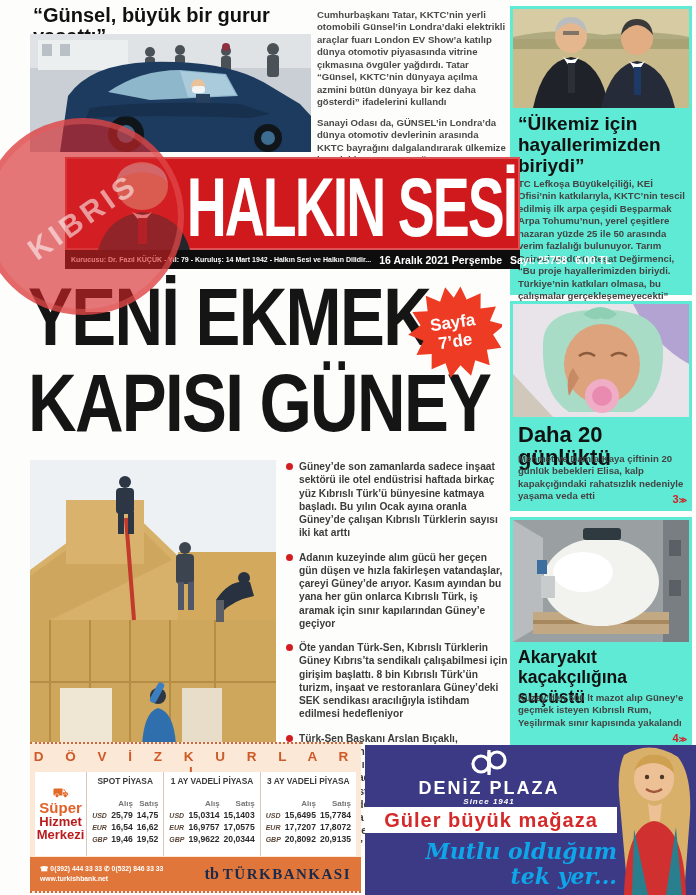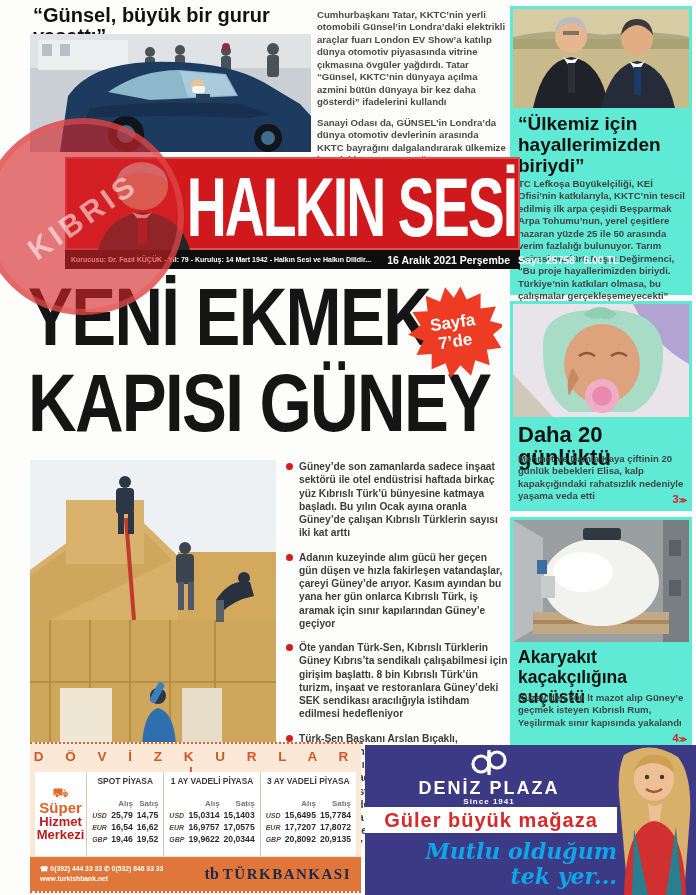--- a/index.html
+++ b/index.html
@@ -25,21 +25,21 @@
   
   .masthead{left:65px;top:157px;width:455px;height:93px;background:#d0191d;z-index:10;
             box-shadow:inset 0 0 0 2px rgba(255,255,255,.25);}
   .masthead-title{position:absolute;right:4px;bottom:-6px;font-size:84px;font-weight:900;color:#fff;
             letter-spacing:-3px;white-space:nowrap;transform:scaleX(.66);transform-origin:100% 100%;
             font-family:"Liberation Sans",sans-serif;}
   .portrait{left:68px;top:160px;width:185px;height:90px;z-index:20;}
   .infobar{left:65px;top:250px;width:455px;height:19px;background:#0d0d0d;color:#fff;z-index:25;
            display:flex;align-items:center;padding:0 6px;box-sizing:border-box;gap:8px;}
   .infobar .founder{font-size:7px;font-weight:700;white-space:nowrap;flex:1;}
-  .infobar .date{font-size:10.5px;font-weight:800;white-space:nowrap;margin-left:8px;}
+  .infobar .date{font-size:10.5px;font-weight:800;white-space:nowrap;}
   .infobar .issue,.infobar .price{font-size:10.5px;font-weight:800;white-space:nowrap;}
 
   
   .lead1{left:28px;top:278px;font-size:82px;font-weight:900;color:#151515;line-height:.94;
          letter-spacing:-2px;white-space:nowrap;transform:scaleX(.82);transform-origin:0 0;}
   .lead2{left:28px;top:364px;font-size:82px;font-weight:900;color:#151515;line-height:.94;
          letter-spacing:-2px;white-space:nowrap;transform:scaleX(.82);transform-origin:0 0;}
   .starburst{left:406px;top:284px;width:96px;height:96px;z-index:5;}
   .starburst text{font-family:"Liberation Sans",sans-serif;font-weight:900;fill:#fff;}
 
@@ -91,21 +91,21 @@
   .bankbar .phones{color:#fff;font-size:6.8px;font-weight:700;line-height:1.5;}
   .banklogo{display:flex;align-items:baseline;gap:4px;color:#1b2a4a;font-family:"Liberation Serif",serif;}
   .banklogo .tb{font-weight:900;font-size:16px;}
   .banklogo .bname{font-weight:800;font-size:15px;letter-spacing:1.5px;}
 
   
   .ad{left:365px;top:745px;width:331px;height:150px;background:#3c3a84;overflow:hidden;}
   .ad-logo{position:absolute;left:84px;top:2px;width:80px;height:30px;}
   .ad-brand{position:absolute;left:0;top:33px;width:248px;text-align:center;color:#fff;font-weight:800;
             font-size:18px;letter-spacing:2px;}
-  .ad-since{position:absolute;left:0;top:52px;width:248px;text-align:center;color:#fff;font-weight:800;font-size:8px;letter-spacing:1px;}
+  .ad-since{position:absolute;left:0;top:52px;width:248px;text-align:center;color:#fff;font-weight:800;font-size:8px;letter-spacing:1px;font-style:italic;}
   .ad-band{position:absolute;left:0;top:62px;width:252px;height:26px;background:#fff;display:flex;align-items:center;justify-content:center;}
   .ad-band span{color:#d42a2a;font-size:20px;font-weight:800;letter-spacing:1px;}
   .ad-script{position:absolute;left:0;top:94px;width:252px;text-align:right;color:#0ea5e9;
              font-family:"DejaVu Serif",serif;font-style:italic;font-weight:700;font-size:22px;line-height:1.15;}
   .ad-girl{position:absolute;right:0;top:0;width:92px;height:150px;}
 </style>
 </head>
 <body>
 
 <div class="page">

